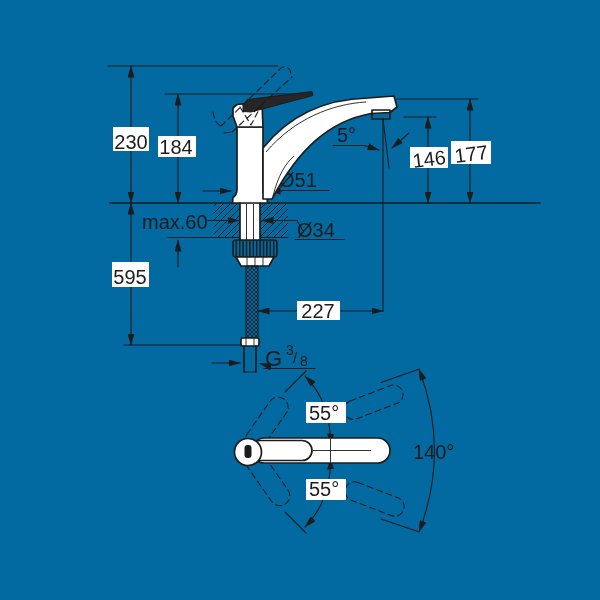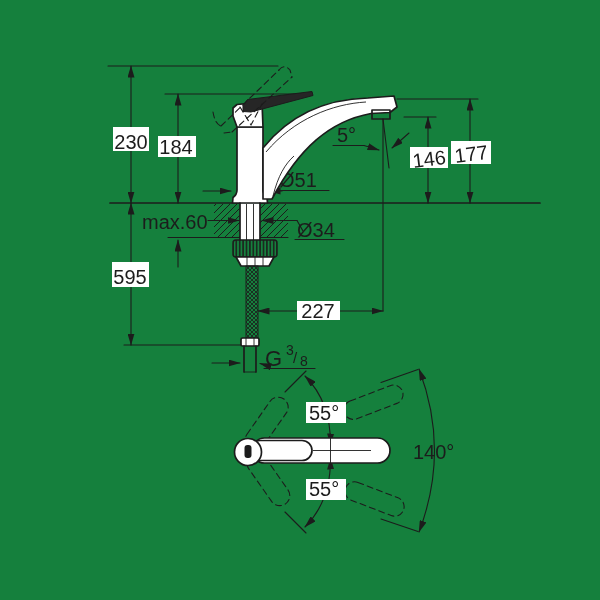--- a/index.html
+++ b/index.html
@@ -1,16 +1,16 @@
 <!DOCTYPE html>
 <html><head>
 <meta charset="utf-8">
 <style>
   html,body { margin:0; padding:0; background:#ffffff; }
-  .page { width:600px; height:600px; background:#15803d; position:relative; overflow:hidden; }
+  .page { width:600px; height:600px; background:#0369a1; position:relative; overflow:hidden; }
   svg  { display:block; }
   text { font-family:"Liberation Sans","DejaVu Sans",sans-serif; fill:#1c1c1c; }
   .t20 { font-size:20px; }
   .t22 { font-size:22px; }
   .t14 { font-size:14px; }
   .t15 { font-size:15px; }
   .mid { text-anchor:middle; }
   .ol  { stroke:#1c1c1c; stroke-width:1.7; fill:none; stroke-linejoin:round; stroke-linecap:round; }
   .olw { stroke:#1c1c1c; stroke-width:1.7; fill:#ffffff; stroke-linejoin:round; }
   .dim { stroke:#1c1c1c; stroke-width:1.1; fill:none; stroke-linecap:round; }

